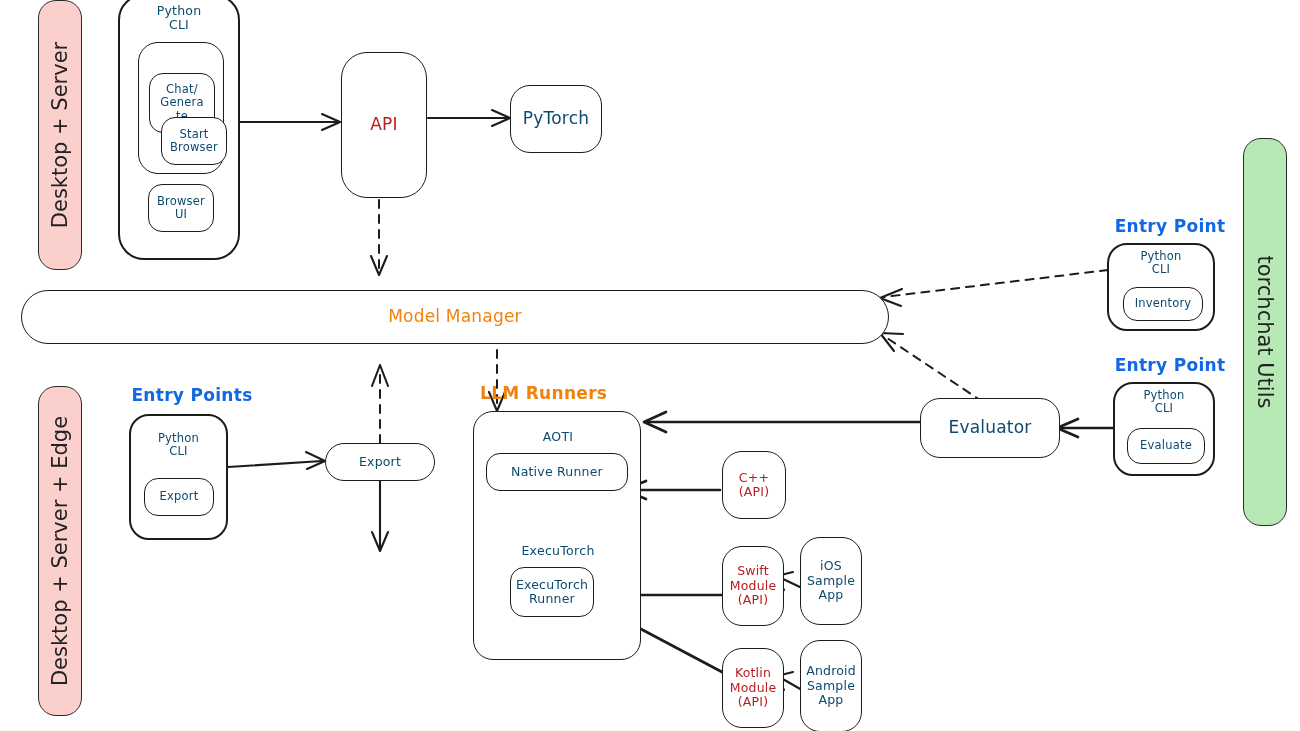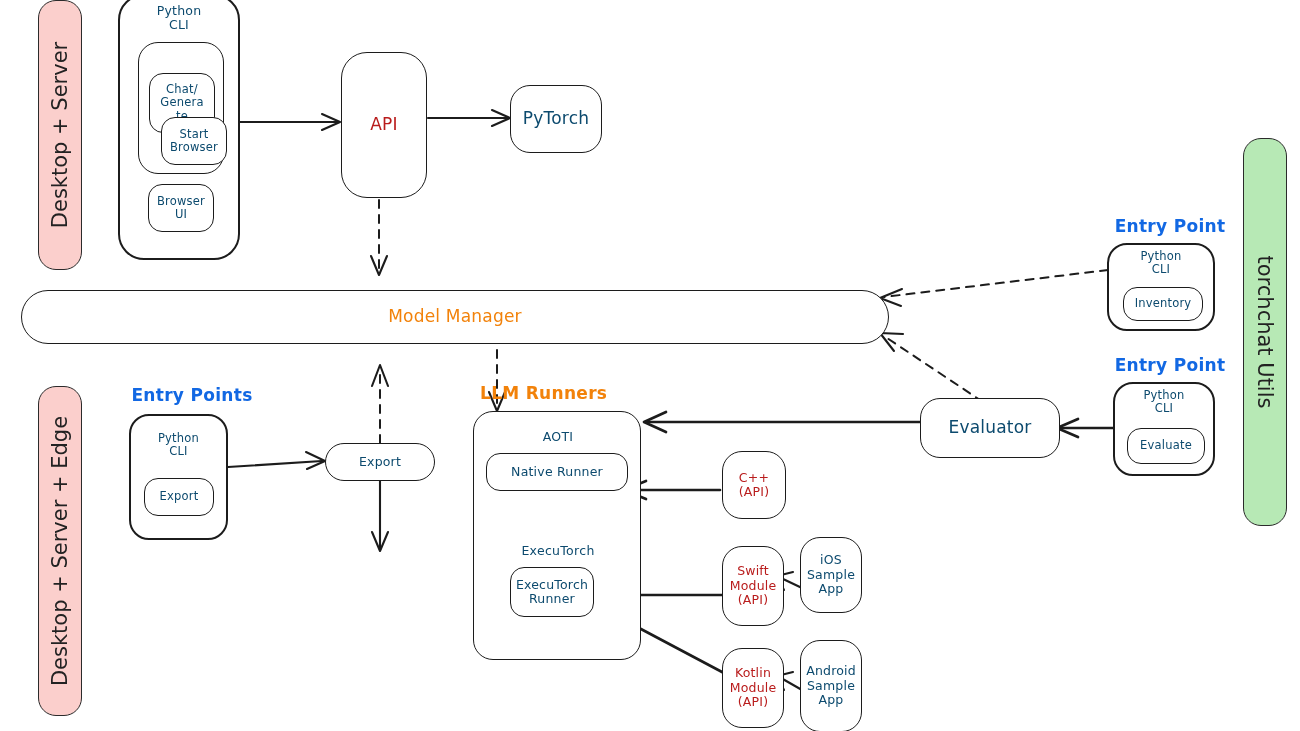--- a/index.html
+++ b/index.html
@@ -221,21 +221,21 @@
     <span class="lbl fs12 txt-green">C++
 (API)</span>
   </div>
 
   <div class="node r-lg" style="left:722px;top:546px;width:62px;height:80px;">
     <span class="lbl fs12 txt-green">Swift
 Module
 (API)</span>
   </div>
 
-  <div class="node r-lg" style="left:800px;top:537px;width:62px;height:76px;">
+  <div class="node r-lg" style="left:800px;top:537px;width:62px;height:88px;">
     <span class="lbl fs12 txt-black">iOS
 Sample
 App</span>
   </div>
 
   <div class="node r-lg" style="left:722px;top:648px;width:62px;height:80px;">
     <span class="lbl fs12 txt-green">Kotlin
 Module
 (API)</span>
   </div>

